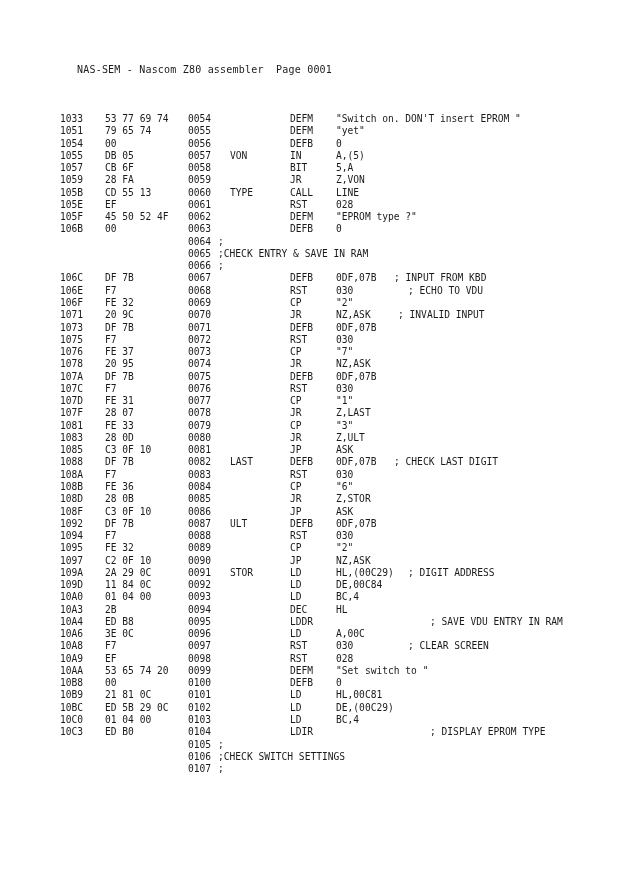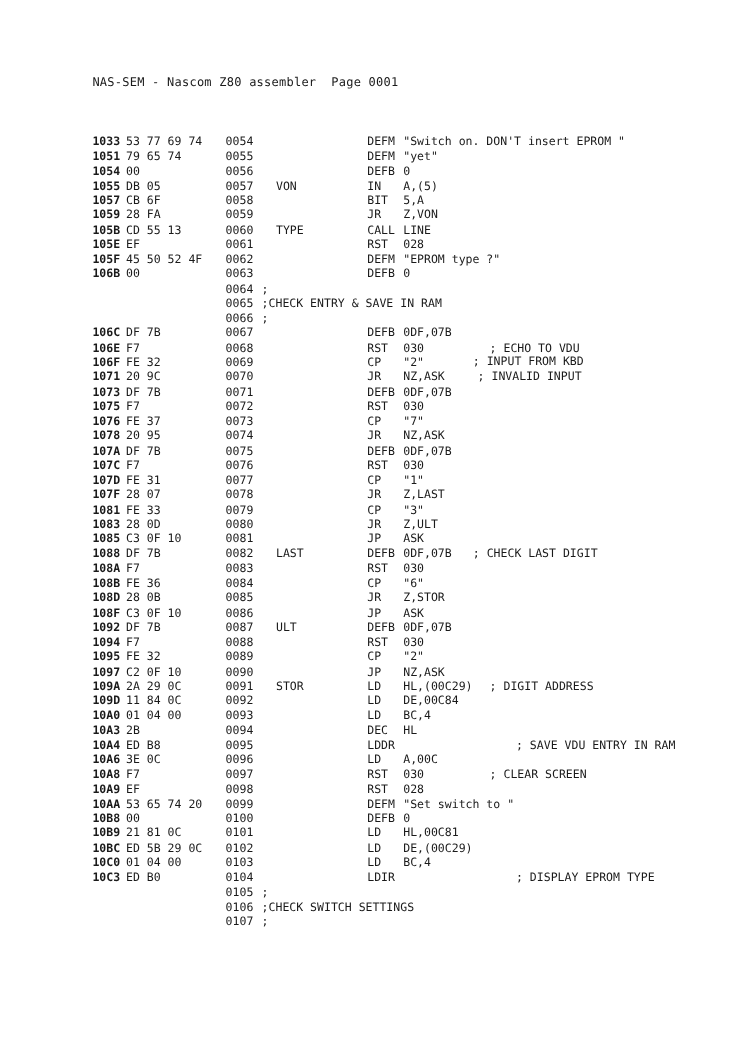--- a/index.html
+++ b/index.html
@@ -8,25 +8,25 @@
       font-family: "DejaVu Sans Mono", "Liberation Mono", monospace;
       color: #1a1a1a;
     }
     .header {
       position: absolute; left: 77px; top: 64px; font-size: 10px; letter-spacing: 0.2px;
       white-space: pre;
     }
     .listing { position: absolute; left: 0; top: 113px; width: 620px; }
     .row { position: relative; height: 12.28px; font-size: 9.6px; line-height: 12.28px; white-space: pre; }
     .row span { position: absolute; top: 0; }
-    .addr { left: 77px; font-weight: bold; }
+    .addr { left: 60px; }
     .hex { left: 105px; }
     .ln { left: 188px; }
     .lbl { left: 230px; }
-    .op { left: 306px; }
+    .op { left: 290px; }
     .arg { left: 336px; }
     .cmt { left: 336px; }
     .fullc { left: 218px; }
   </style>
 </head>
 <body>
 
 <div class="header">NAS-SEM - Nascom Z80 assembler  Page 0001</div>
 
 <div class="listing" id="listing">
@@ -36,21 +36,21 @@
     <div class="row"><span class="addr">1055</span><span class="hex">DB 05</span><span class="ln">0057</span><span class="lbl">VON</span><span class="op">IN</span><span class="arg">A,(5)</span></div>
     <div class="row"><span class="addr">1057</span><span class="hex">CB 6F</span><span class="ln">0058</span><span class="lbl"></span><span class="op">BIT</span><span class="arg">5,A</span></div>
     <div class="row"><span class="addr">1059</span><span class="hex">28 FA</span><span class="ln">0059</span><span class="lbl"></span><span class="op">JR</span><span class="arg">Z,VON</span></div>
     <div class="row"><span class="addr">105B</span><span class="hex">CD 55 13</span><span class="ln">0060</span><span class="lbl">TYPE</span><span class="op">CALL</span><span class="arg">LINE</span></div>
     <div class="row"><span class="addr">105E</span><span class="hex">EF</span><span class="ln">0061</span><span class="lbl"></span><span class="op">RST</span><span class="arg">028</span></div>
     <div class="row"><span class="addr">105F</span><span class="hex">45 50 52 4F</span><span class="ln">0062</span><span class="lbl"></span><span class="op">DEFM</span><span class="arg">"EPROM type ?"</span></div>
     <div class="row"><span class="addr">106B</span><span class="hex">00</span><span class="ln">0063</span><span class="lbl"></span><span class="op">DEFB</span><span class="arg">0</span></div>
     <div class="row"><span class="addr"></span><span class="hex"></span><span class="ln">0064</span><span class="fullc">;</span></div>
     <div class="row"><span class="addr"></span><span class="hex"></span><span class="ln">0065</span><span class="fullc">;CHECK ENTRY &amp; SAVE IN RAM</span></div>
     <div class="row"><span class="addr"></span><span class="hex"></span><span class="ln">0066</span><span class="fullc">;</span></div>
-    <div class="row"><span class="addr">106C</span><span class="hex">DF 7B</span><span class="ln">0067</span><span class="lbl"></span><span class="op">DEFB</span><span class="arg">0DF,07B</span><span class="cmt" style="left: 394px; margin-top: 24px;">; INPUT FROM KBD</span></div>
+    <div class="row"><span class="addr">106C</span><span class="hex">DF 7B</span><span class="ln">0067</span><span class="lbl"></span><span class="op">DEFB</span><span class="arg">0DF,07B</span><span class="cmt" style="left: 394px;">; INPUT FROM KBD</span></div>
     <div class="row"><span class="addr">106E</span><span class="hex">F7</span><span class="ln">0068</span><span class="lbl"></span><span class="op">RST</span><span class="arg">030</span><span class="cmt" style="left: 408px;">; ECHO TO VDU</span></div>
     <div class="row"><span class="addr">106F</span><span class="hex">FE 32</span><span class="ln">0069</span><span class="lbl"></span><span class="op">CP</span><span class="arg">"2"</span></div>
     <div class="row"><span class="addr">1071</span><span class="hex">20 9C</span><span class="ln">0070</span><span class="lbl"></span><span class="op">JR</span><span class="arg">NZ,ASK</span><span class="cmt" style="left: 398px;">; INVALID INPUT</span></div>
     <div class="row"><span class="addr">1073</span><span class="hex">DF 7B</span><span class="ln">0071</span><span class="lbl"></span><span class="op">DEFB</span><span class="arg">0DF,07B</span></div>
     <div class="row"><span class="addr">1075</span><span class="hex">F7</span><span class="ln">0072</span><span class="lbl"></span><span class="op">RST</span><span class="arg">030</span></div>
     <div class="row"><span class="addr">1076</span><span class="hex">FE 37</span><span class="ln">0073</span><span class="lbl"></span><span class="op">CP</span><span class="arg">"7"</span></div>
     <div class="row"><span class="addr">1078</span><span class="hex">20 95</span><span class="ln">0074</span><span class="lbl"></span><span class="op">JR</span><span class="arg">NZ,ASK</span></div>
     <div class="row"><span class="addr">107A</span><span class="hex">DF 7B</span><span class="ln">0075</span><span class="lbl"></span><span class="op">DEFB</span><span class="arg">0DF,07B</span></div>
     <div class="row"><span class="addr">107C</span><span class="hex">F7</span><span class="ln">0076</span><span class="lbl"></span><span class="op">RST</span><span class="arg">030</span></div>
     <div class="row"><span class="addr">107D</span><span class="hex">FE 31</span><span class="ln">0077</span><span class="lbl"></span><span class="op">CP</span><span class="arg">"1"</span></div>

